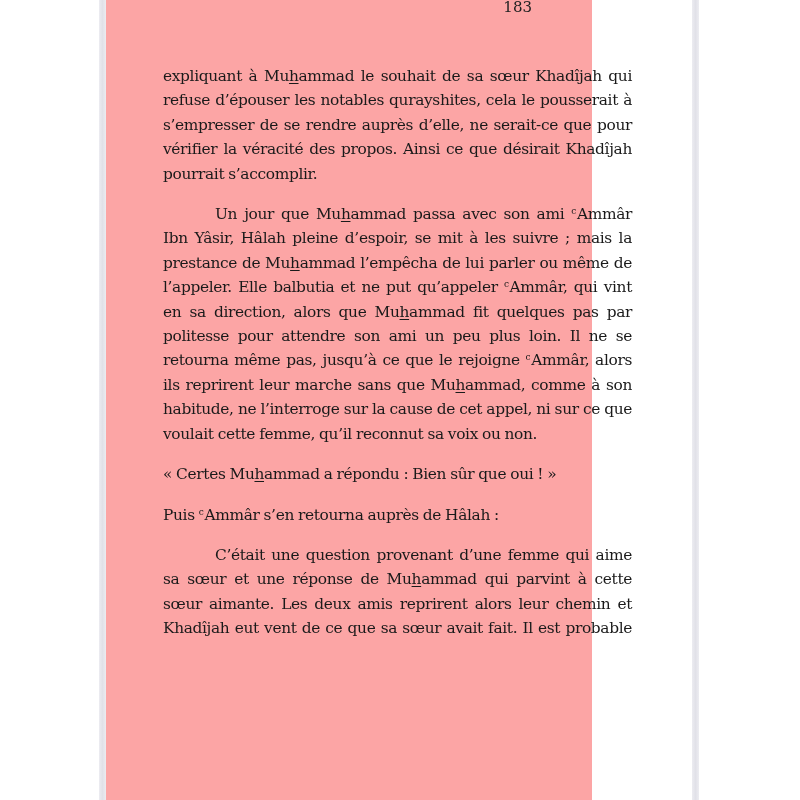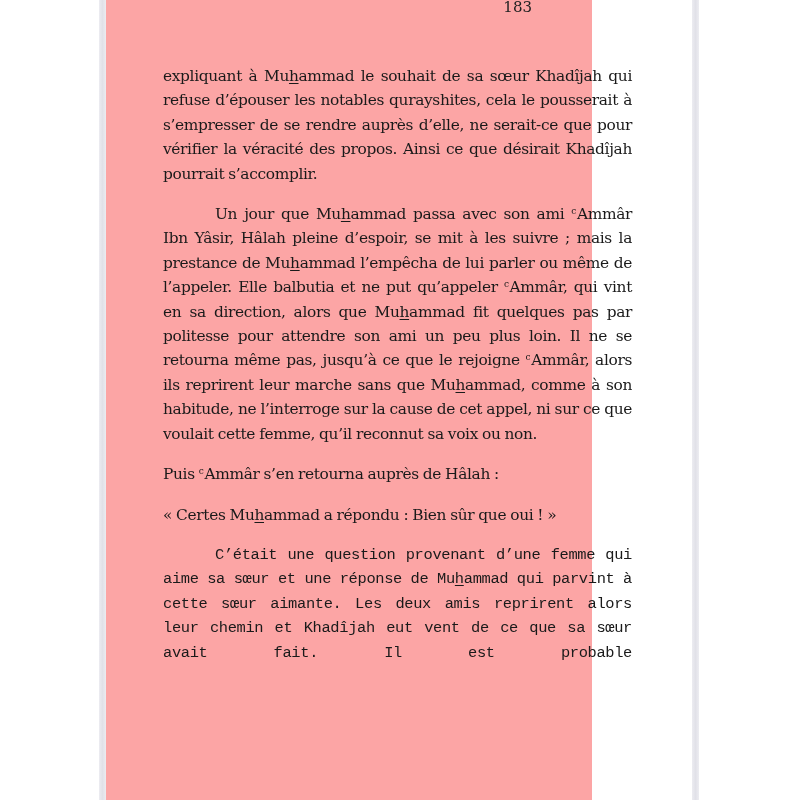--- a/index.html
+++ b/index.html
@@ -51,31 +51,31 @@
       word-spacing: -0.5px;
       margin-top: 36px;
     }
     .text p {
       margin: 0 0 16px 0;
       text-align: justify;
       text-align-last: left;
       hyphens: none;
     }
     .text p.indent { text-indent: 52px; }
-    .text p.last { text-align-last: justify; font-family: Liberation Mono, monospace; }
+    .text p.last { text-align-last: justify; }
     .u { text-decoration: underline; text-underline-offset: 2px; text-decoration-thickness: 1px; }
     sup.ayn { font-size: 9px; vertical-align: 5px; line-height: 0; margin-right: 1px; }
   </style>
 </head>
 <body>
 
 <div class="edge left"></div>
 <div class="page">
   <div class="folio">183</div>
   <div class="text" id="body">
       <p><span>expliquant à Mu</span><span class="u">h</span><span>ammad le souhait de sa sœur Khadîjah qui refuse d’épouser les notables qurayshites, cela le pousserait à s’empresser de se rendre auprès d’elle, ne serait-ce que pour vérifier la véracité des propos. Ainsi ce que désirait Khadîjah pourrait s’accomplir.</span></p>
       <p class="indent"><span>Un jour que Mu</span><span class="u">h</span><span>ammad passa avec son ami </span><sup class="ayn">c</sup><span>Ammâr Ibn Yâsir, Hâlah pleine d’espoir, se mit à les suivre ; mais la prestance de Mu</span><span class="u">h</span><span>ammad l’empêcha de lui parler ou même de l’appeler. Elle balbutia et ne put qu’appeler </span><sup class="ayn">c</sup><span>Ammâr, qui vint en sa direction, alors que Mu</span><span class="u">h</span><span>ammad fit quelques pas par politesse pour attendre son ami un peu plus loin. Il ne se retourna même pas, jusqu’à ce que le rejoigne </span><sup class="ayn">c</sup><span>Ammâr, alors ils reprirent leur marche sans que Mu</span><span class="u">h</span><span>ammad, comme à son habitude, ne l’interroge sur la cause de cet appel, ni sur ce que voulait cette femme, qu’il reconnut sa voix ou non.</span></p>
+      <p><span>« Certes Mu</span><span class="u">h</span><span>ammad a répondu : Bien sûr que oui ! »</span></p>
       <p><span>Puis </span><sup class="ayn">c</sup><span>Ammâr s’en retourna auprès de Hâlah :</span></p>
-      <p><span>« Certes Mu</span><span class="u">h</span><span>ammad a répondu : Bien sûr que oui ! »</span></p>
       <p class="indent last"><span>C’était une question provenant d’une femme qui aime sa sœur et une réponse de Mu</span><span class="u">h</span><span>ammad qui parvint à cette sœur aimante. Les deux amis reprirent alors leur chemin et Khadîjah eut vent de ce que sa sœur avait fait. Il est probable</span></p>
     </div>
 </div>
 <div class="edge right"></div>
 
 </body></html>

